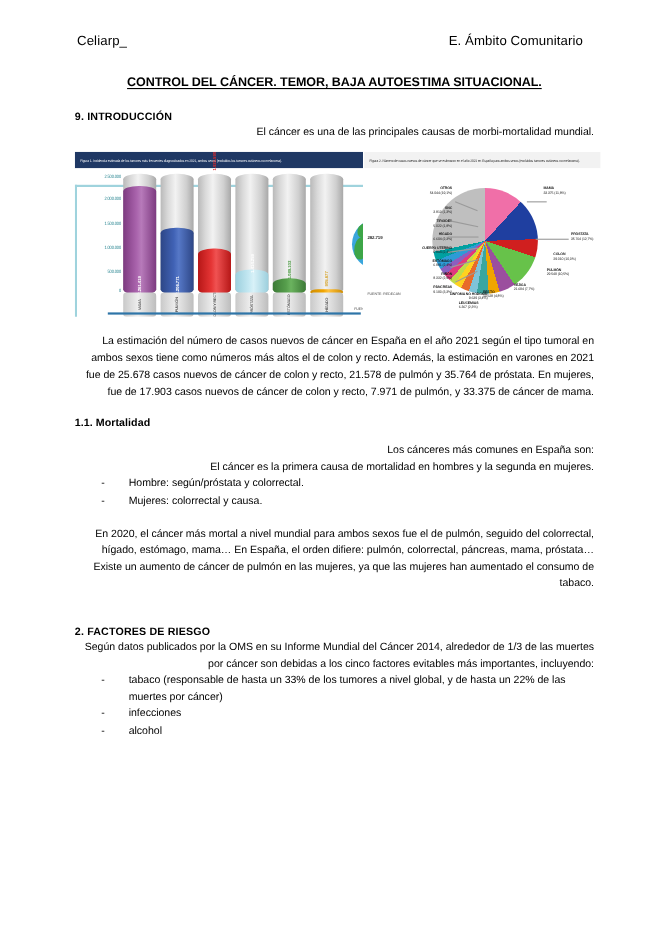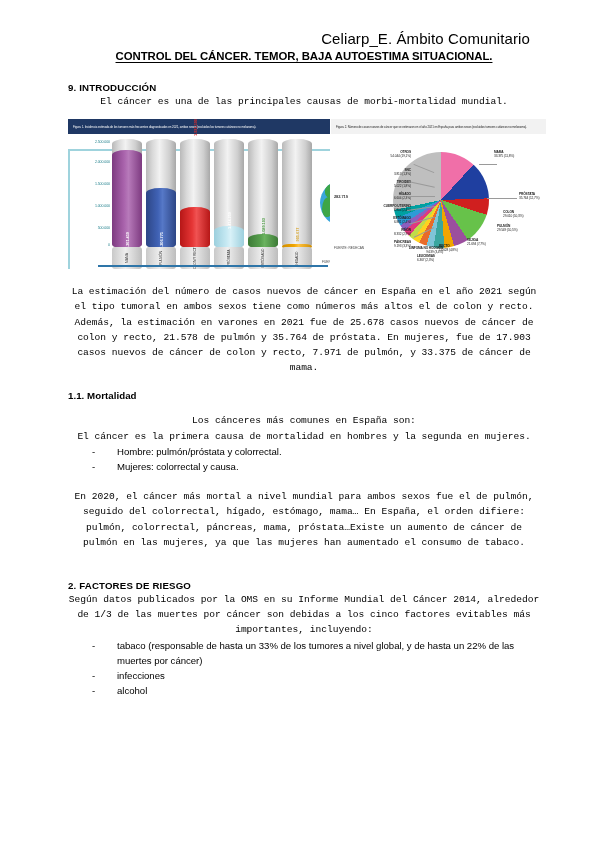--- a/index.html
+++ b/index.html
@@ -15,24 +15,25 @@
   .page {
     position: relative;
     width: 600px;
     height: 848px;
     padding: 30px 60px 0 68px;
   }
 
   
   .runhead {
     display: flex;
-    justify-content: flex-end;
+    justify-content: space-between;
     align-items: baseline;
-    font-size: 15px;
+    font-size: 12px;
     letter-spacing: .1px;
+    margin-bottom: 22px;
   }
   .runhead .left { padding-left: 2px; }
   .runhead .right { padding-right: 10px; }
 
   
   .doc-title {
     text-align: center;
     font-weight: bold;
     font-size: 11.4px;
     line-height: 19px;
@@ -57,23 +58,22 @@
   h3.subsection {
     font-size: 9.7px;
     font-weight: bold;
     margin: 0 0 12px 0;
     letter-spacing: .05px;
   }
   p.body {
     font-size: 9.6px;
     line-height: 15.2px;
     margin: 0;
-    text-align: center;
+    text-align: right;
     letter-spacing: -0.02px;
-    font-family: Liberation Mono, monospace;
   }
   .gap-m { height: 15px; }
 
   ul.dashlist {
     list-style: none;
     margin: 0;
     padding: 0 0 0 24px;
     font-size: 9.6px;
     line-height: 15.2px;
   }
@@ -522,21 +522,21 @@
   <div class="gap-m"></div>
 
   <p class="body">La estimación del número de casos nuevos de cáncer en España en el año 2021 según el tipo tumoral en ambos sexos tiene como números más altos el de colon y recto. Además, la estimación en varones en 2021 fue de 25.678 casos nuevos de cáncer de colon y recto, 21.578 de pulmón y 35.764 de próstata. En mujeres, fue de 17.903 casos nuevos de cáncer de colon y recto, 7.971 de pulmón, y 33.375 de cáncer de mama.</p>
 
   <div class="gap-m"></div>
 
   <h3 class="subsection">1.1. Mortalidad</h3>
   <p class="body">Los cánceres más comunes en España son:</p>
   <p class="body">El cáncer es la primera causa de mortalidad en hombres y la segunda en mujeres.</p>
   <ul class="dashlist">
-    <li><span class="dash">-</span><span>Hombre: pulmón/próstata y colorrectal.</span></li>
+    <li><span class="dash">-</span><span>Hombre: según/próstata y colorrectal.</span></li>
     <li><span class="dash">-</span><span>Mujeres: colorrectal y causa.</span></li>
   </ul>
 
   <div class="gap-m"></div>
 
   <p class="body">En 2020, el cáncer más mortal a nivel mundial para ambos sexos fue el de pulmón, seguido del colorrectal, hígado, estómago, mama… En España, el orden difiere: pulmón, colorrectal, páncreas, mama, próstata…Existe un aumento de cáncer de pulmón en las mujeres, ya que las mujeres han aumentado el consumo de tabaco.</p>
 
   <div class="gap-m"></div>
 
 

